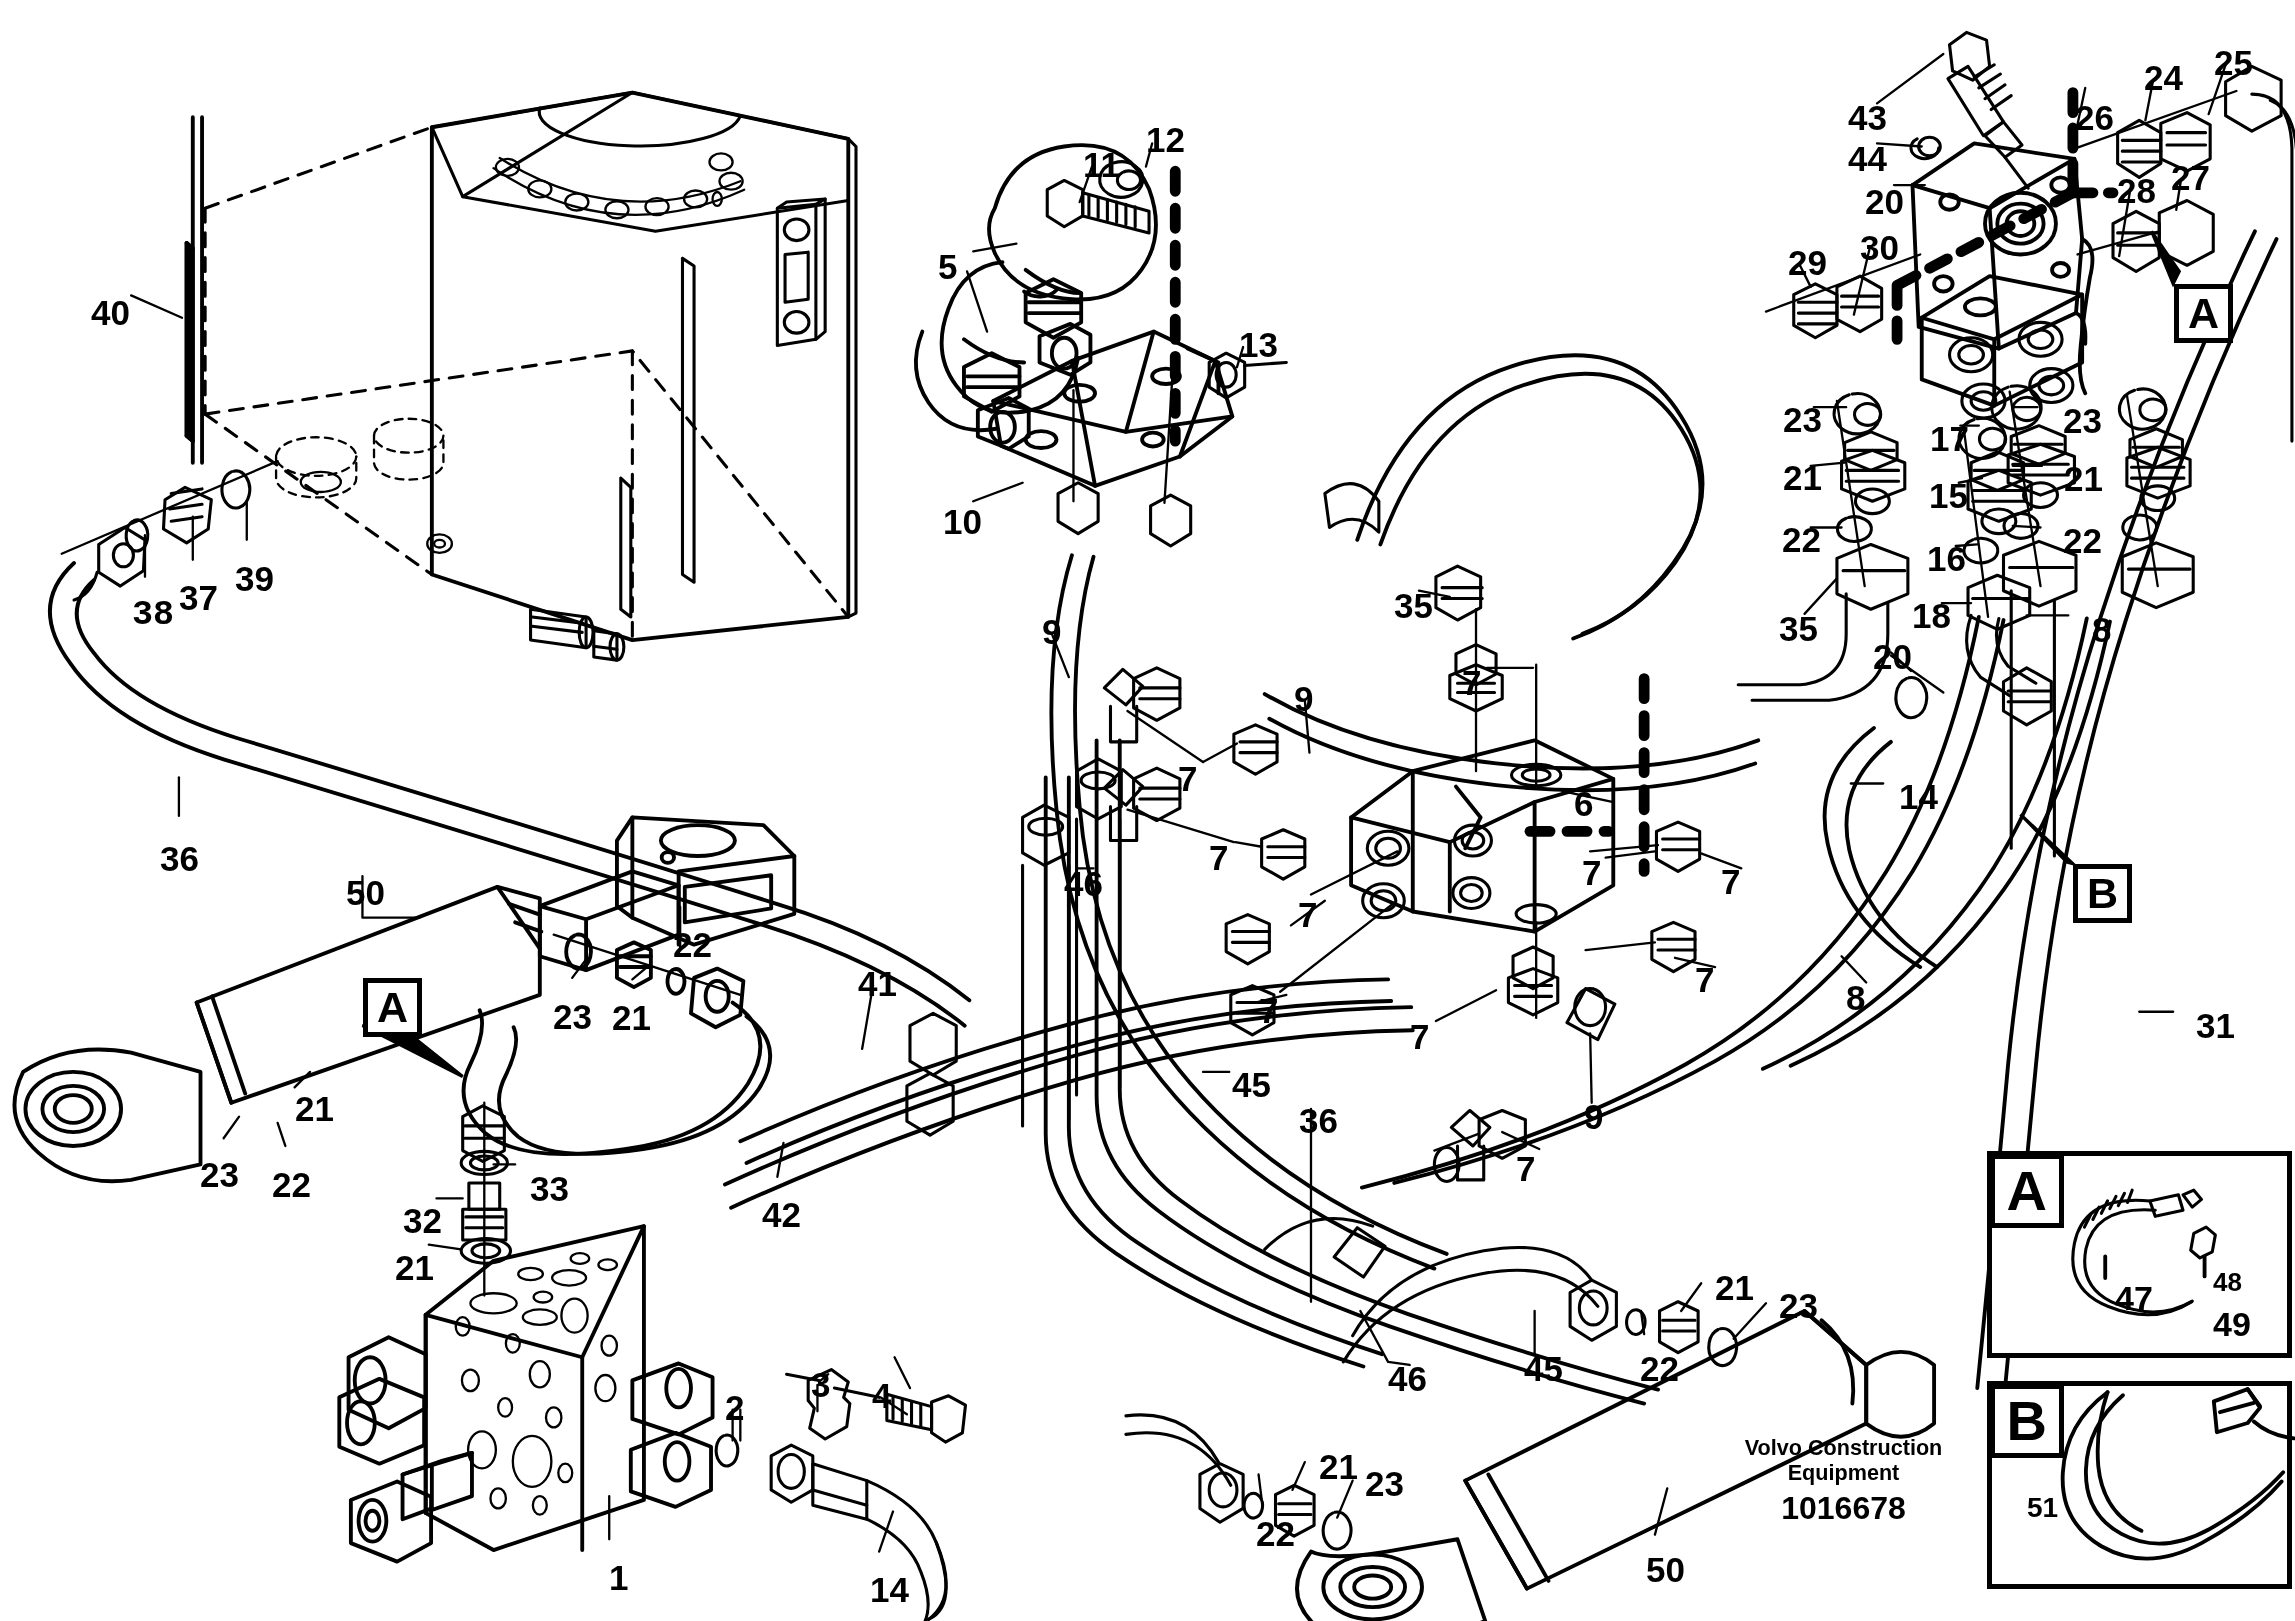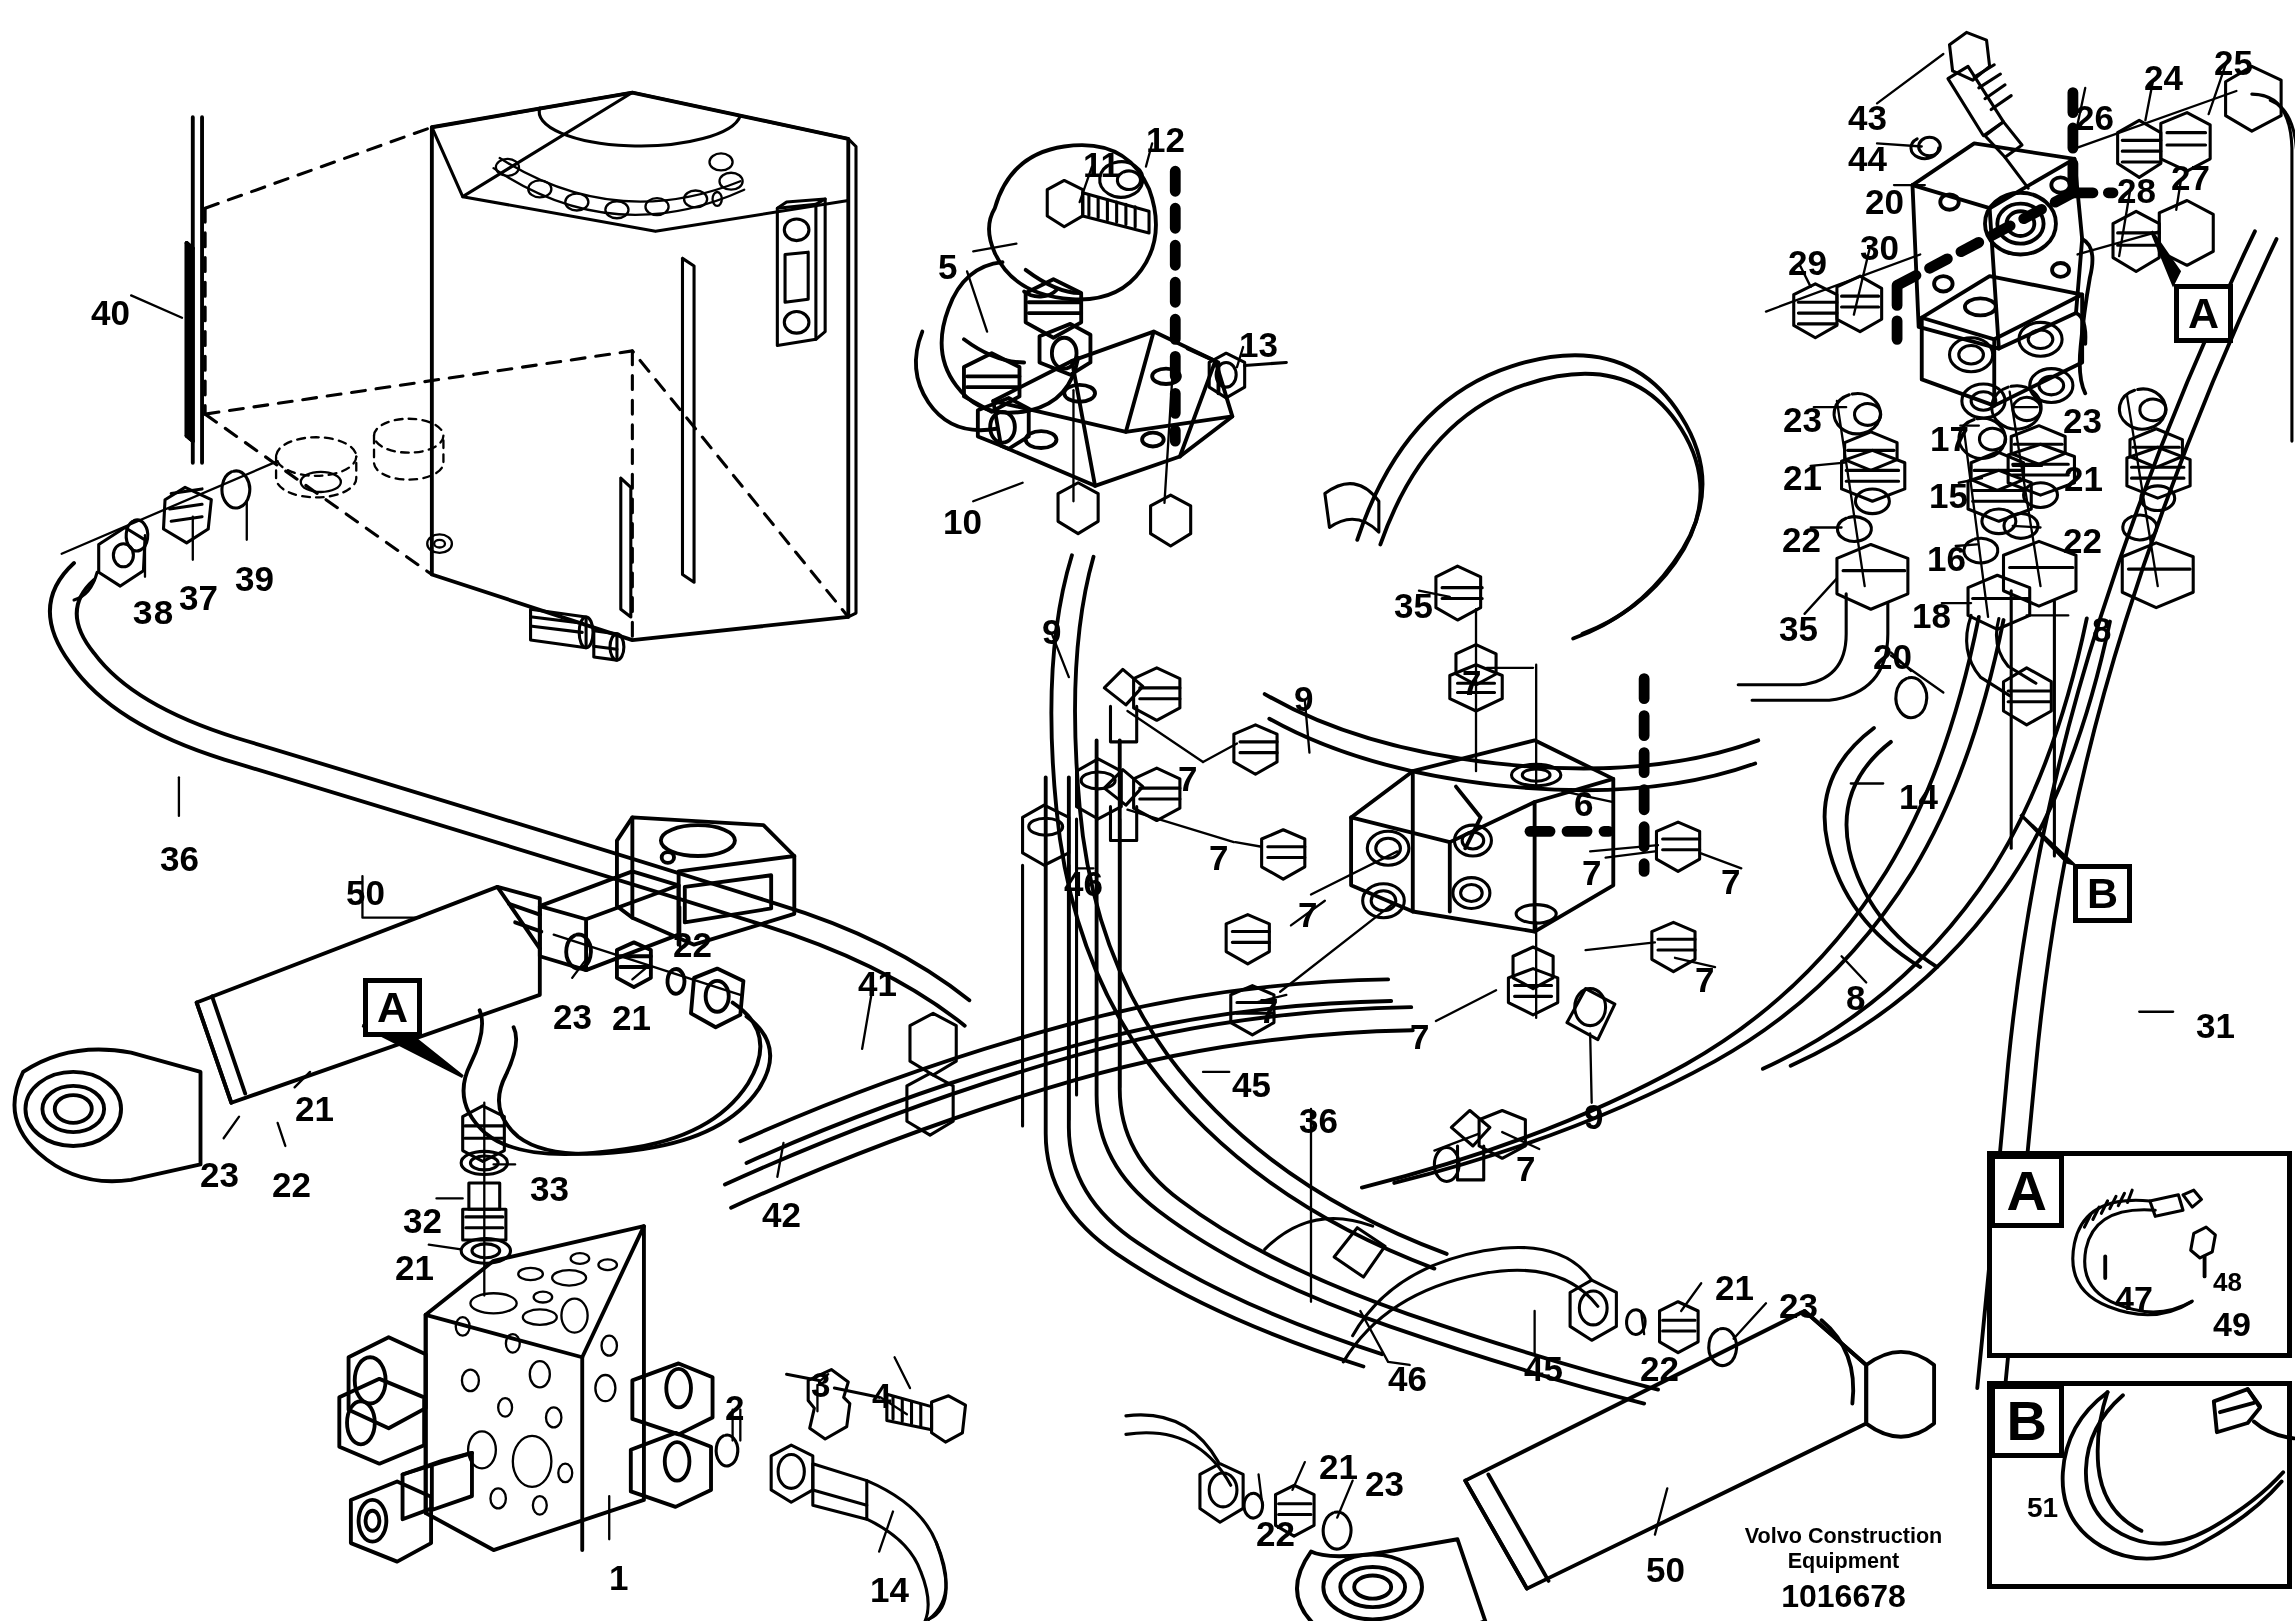--- a/index.html
+++ b/index.html
@@ -871,20 +871,20 @@
         <path d="M150 8 q -16 48 -12 96 q 6 60 56 84"></path>
         <path d="M288 20 l44 -16 l16 24 l-16 20 l-40 12 Z"></path>
         <path d="M296 34 l44 -12"></path>
         <path d="M332 4 L348 26"></path>
         <path d="M340 46 q 20 18 52 22"></path>
       </g>
     </svg>
     <div class="callout" style="left:35px;top:108px;font-size:28px;">51</div>
   </div>
 
-  <div class="brand" style="left:1728px;top:1524px;width:231px;">
+  <div class="brand" style="left:1728px;top:1436px;width:231px;">
     <span class="b1">Volvo Construction</span>
     <span class="b2">Equipment</span>
     <span class="b3">1016678</span>
   </div>
 
 </div>
 
 
 </body></html>

